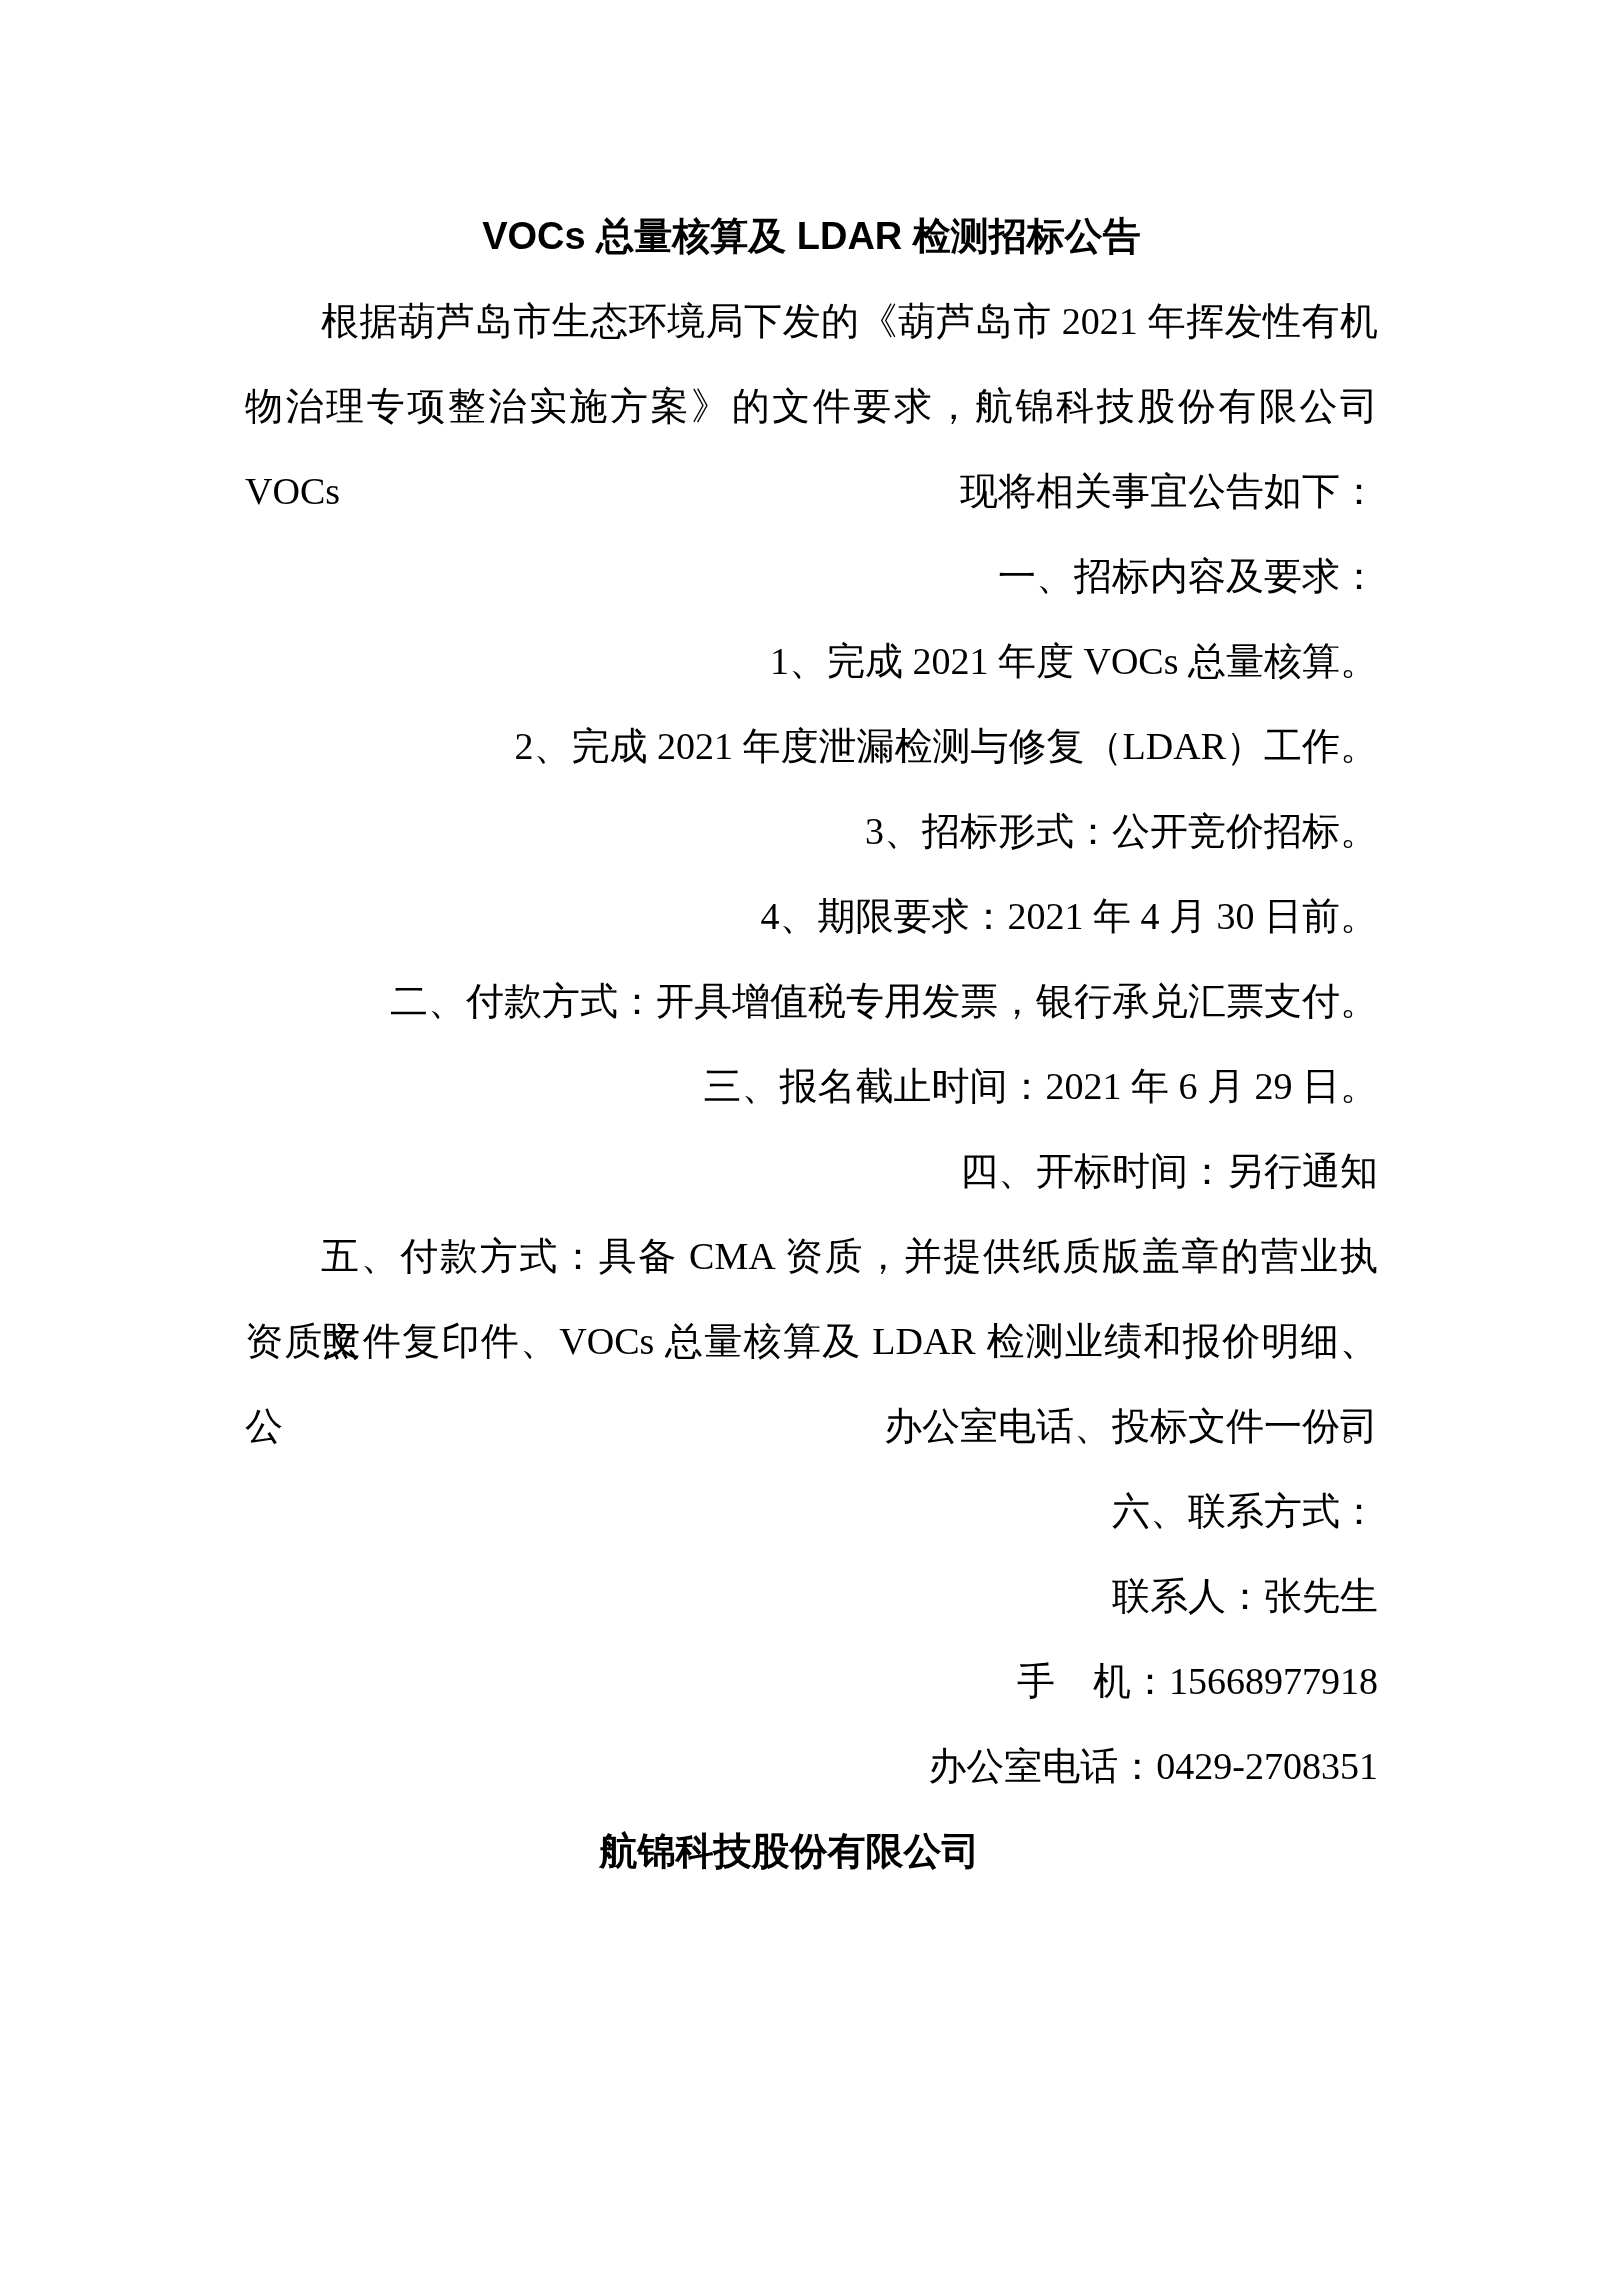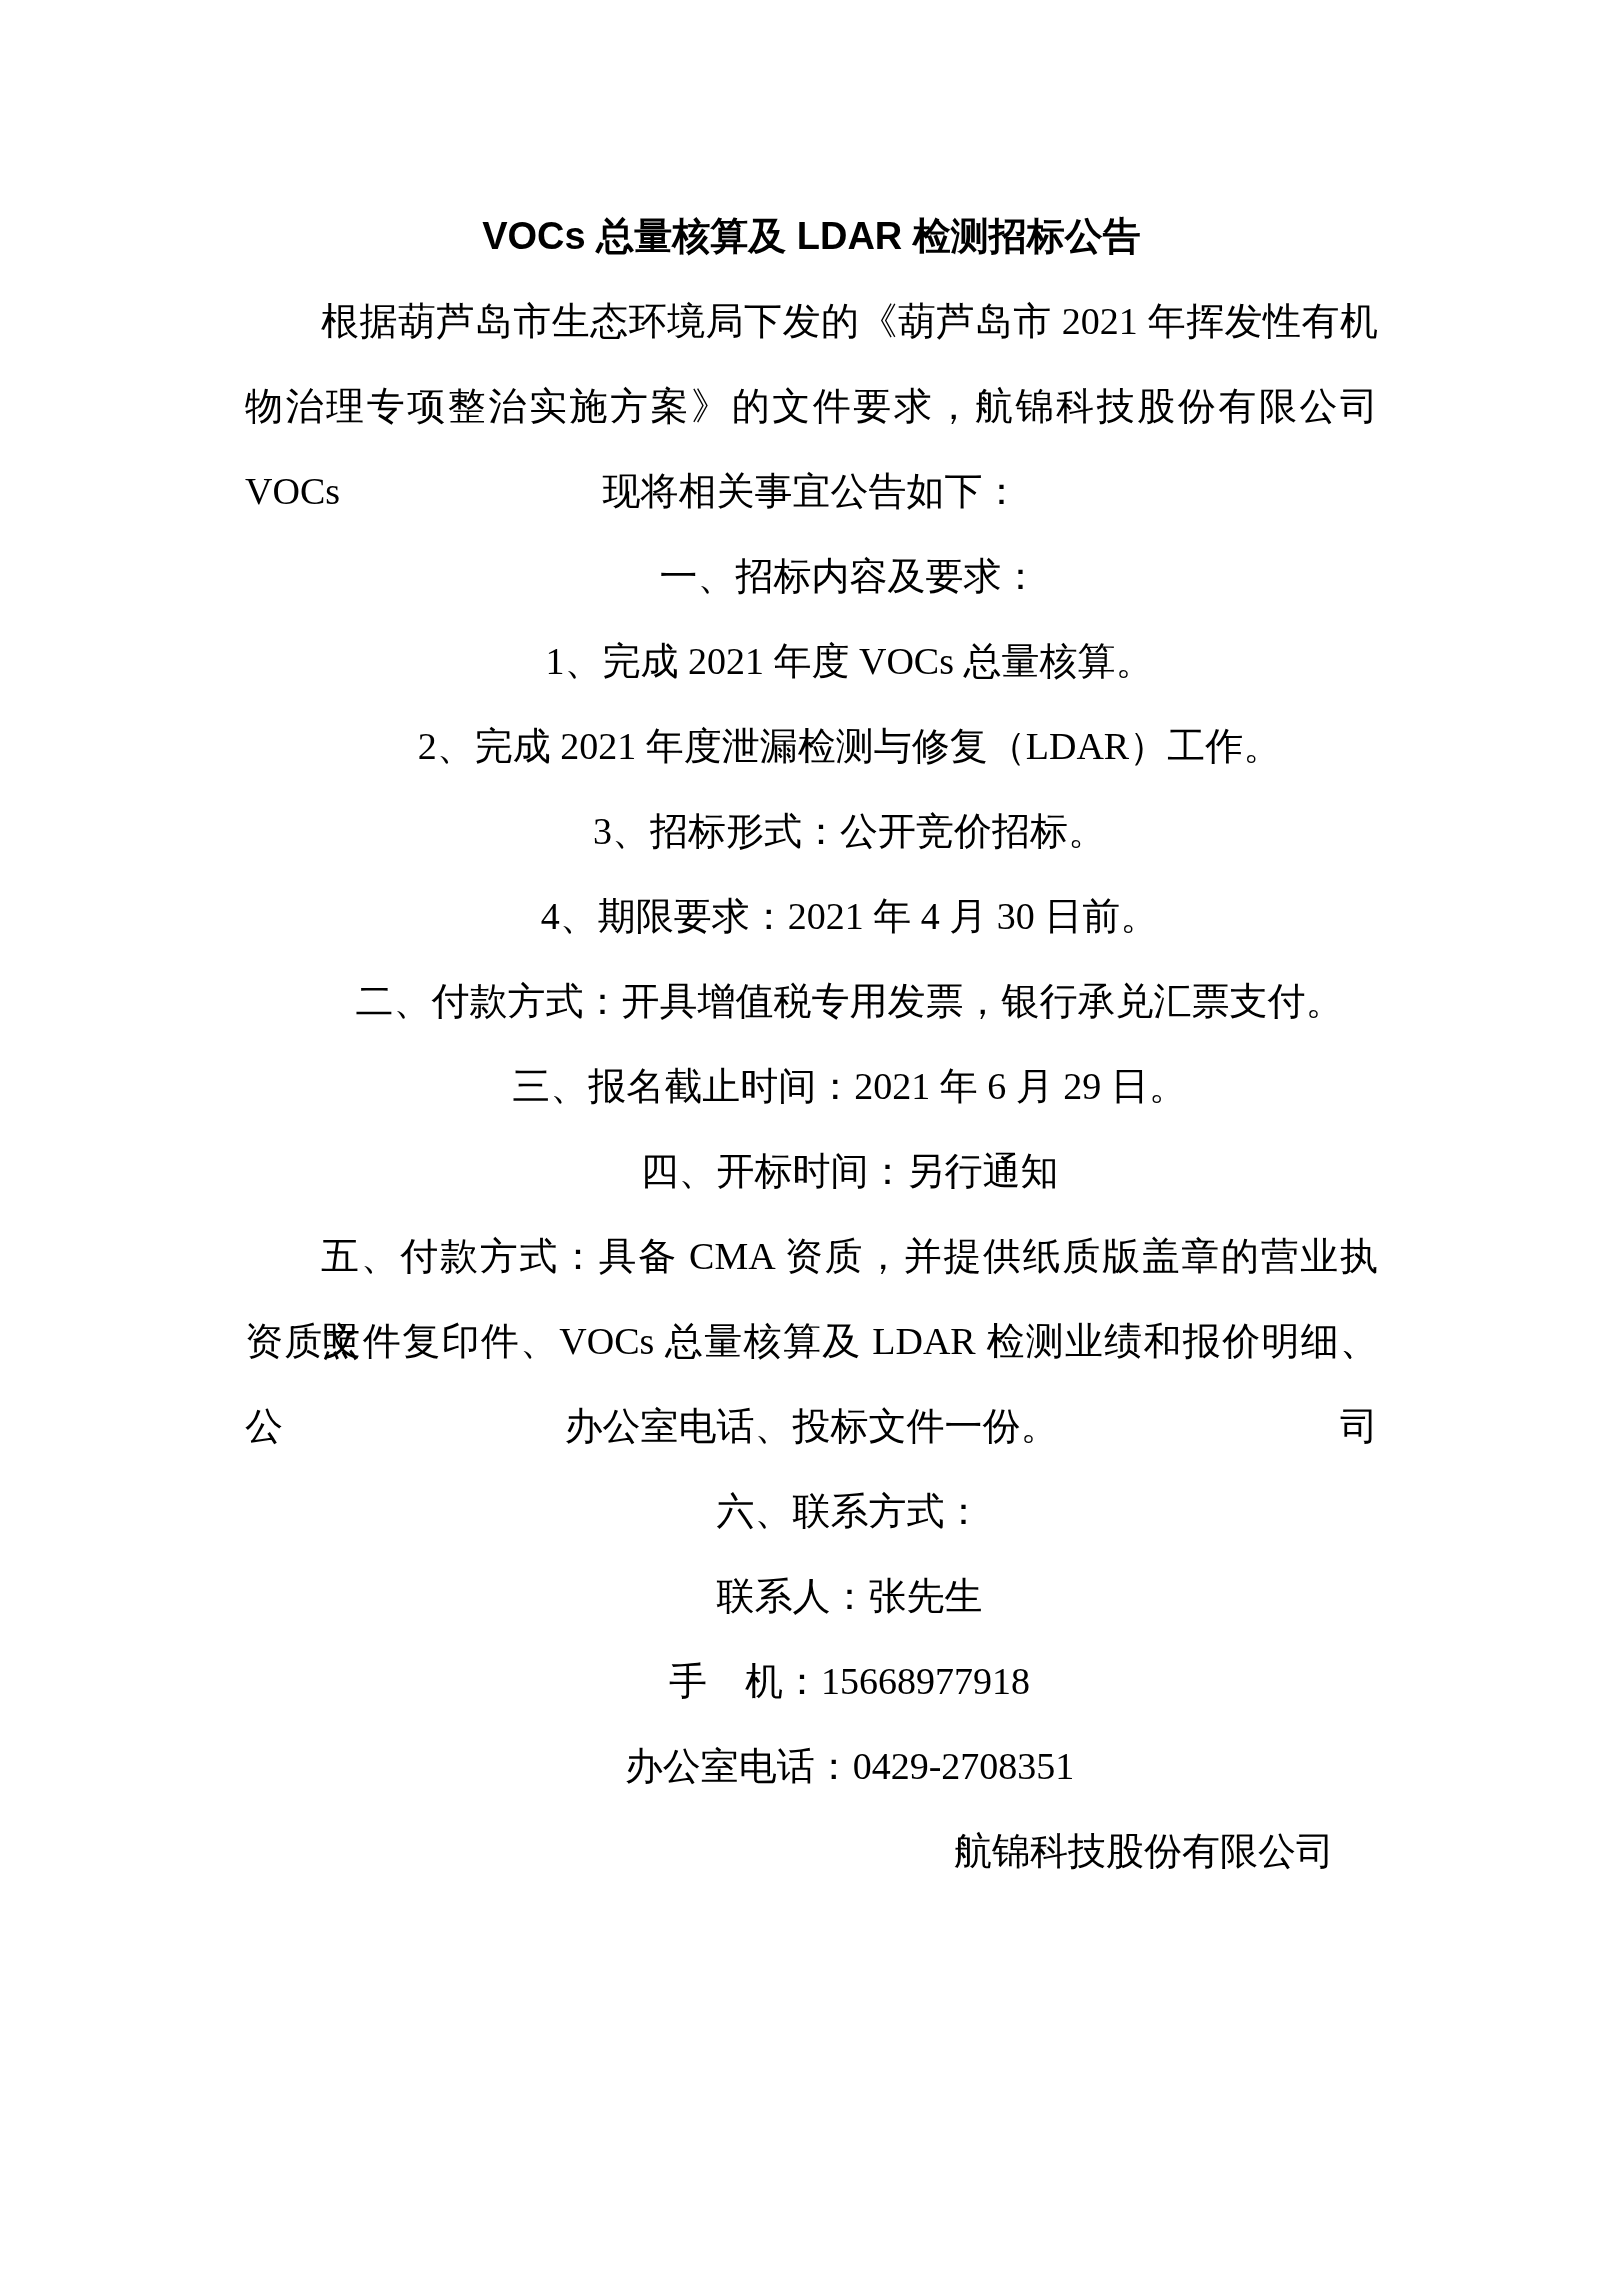--- a/index.html
+++ b/index.html
@@ -12,34 +12,34 @@
     font-family:"Liberation Serif","DejaVu Serif",serif;
     box-sizing:border-box;
     padding:194px 245px 0 245px;
     overflow:hidden;
   }
   .line{
     height:85px;
     line-height:85px;
     font-size:38px;
     white-space:pre;
-    text-align:center;
+    text-align:right;
   }
   .title{
     font-weight:bold;
     text-align:center;
     font-family:"Liberation Sans","DejaVu Sans","Liberation Serif",serif;
   }
   .indent{padding-left:76px;}
   .justify{
     white-space:normal;
     text-align:justify;
     text-align-last:justify;
   }
-  .sign-company{text-align:right;padding-right:44px;white-space:pre;}
+  .sign-company{text-align:center;padding-right:44px;white-space:pre;font-weight:bold;}
   .sign-date{text-align:right;padding-right:72px;white-space:pre;}
 </style>
 </head>
 <body>
 
 <div class="page">
 
   <div class="line title">VOCs 总量核算及 LDAR 检测招标公告</div>
 
   <div class="line indent justify">根据葫芦岛市生态环境局下发的《葫芦岛市 2021 年挥发性有机</div>

